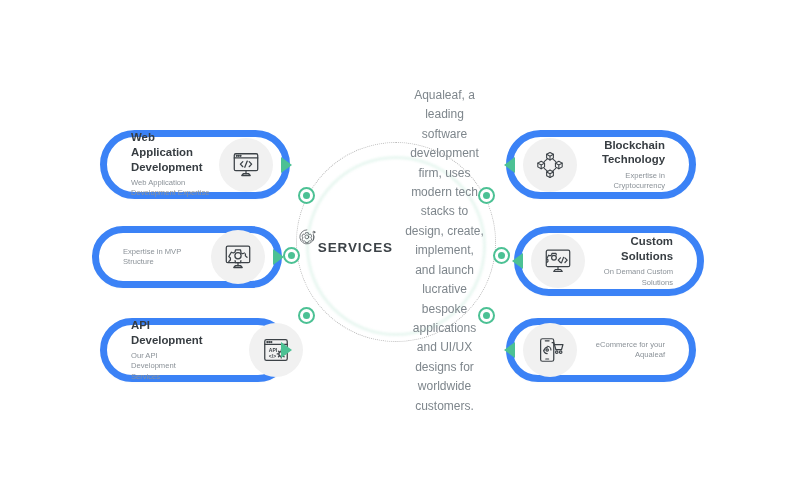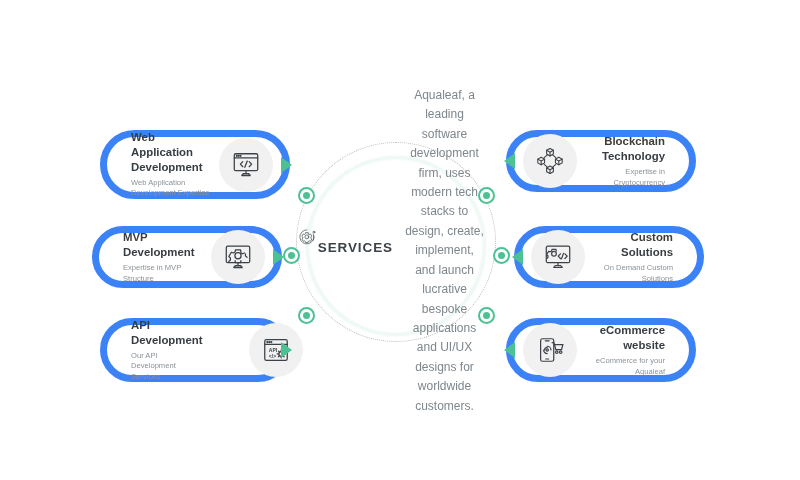--- a/index.html
+++ b/index.html
@@ -211,21 +211,20 @@
         <path d="M17.3 11.8l-2.6 6.6"></path>
         <path d="M16 22v3.3"></path>
         <path d="M11.5 27.2h9l-1.6-1.9h-5.8z"></path>
       </svg>
     </div>
     <span class="arrow to-right"></span>
   </div>
 
   <div class="card left" style="left:92px; top:226px; width:190px; height:62px;">
     <div class="card-text">
-      <p class="card-title">MVP Development</p>
       <p class="card-sub">Expertise in MVP Structure</p>
     </div>
     <div class="icon-badge">
       <svg viewBox="0 0 32 32" fill="none" stroke="#3c4247" stroke-width="1.35" stroke-linecap="round" stroke-linejoin="round">
         <rect x="3.5" y="4.5" width="25" height="17.5" rx="1.6"></rect>
         <path d="M16 22v3.3"></path>
         <path d="M11.5 27.2h9l-1.6-1.9h-5.8z"></path>
         <path d="M19.1 10.6l-.4-2.2h-5.4l-.4 2.2-1.9 1.1-2.1-.8-2.7 4.6 1.7 1.5v2.2l-1.7 1.5"></path>
         <path d="M19.1 19.9l-.4 2.1h-5.4l-.4-2.1"></path>
         <path d="M22.9 11.7l-2.1.8-1.7-1"></path>
@@ -250,21 +249,21 @@
         <circle cx="11" cy="7.5" r="0.55" fill="#3c4247"></circle>
         <text x="8.3" y="18.4" font-family="Liberation Sans, sans-serif" font-size="5.4" font-weight="bold" fill="#3c4247" stroke="none">API</text>
         <text x="8.3" y="24" font-family="Liberation Sans, sans-serif" font-size="5.4" font-weight="bold" fill="#3c4247" stroke="none">&lt;/&gt;</text>
         <circle cx="21.6" cy="20.2" r="2.5"></circle>
         <path d="M21.6 15.9v1.3M21.6 23.2v1.3M17.3 20.2h1.3M24.6 20.2h1.3M18.6 17.2l.9.9M23.7 22.3l.9.9M24.6 17.2l-.9.9M18.6 23.2l.9-.9"></path>
       </svg>
     </div>
     <span class="arrow to-right"></span>
   </div>
 
-  <div class="card right" style="left:506px; top:130px; width:190px; height:62px;">
+  <div class="card right" style="left:506px; top:130px; width:190px; height:69px;">
     <div class="icon-badge">
       <svg viewBox="0 0 32 32" fill="none" stroke="#3c4247" stroke-width="1.15" stroke-linecap="round" stroke-linejoin="round">
         <g>
           <path d="M16 2.6l3.6 2v4l-3.6 2-3.6-2v-4z"></path>
           <path d="M12.4 4.6l3.6 2 3.6-2M16 6.6v4"></path>
         </g>
         <g>
           <path d="M16 21.4l3.6 2v4l-3.6 2-3.6-2v-4z"></path>
           <path d="M12.4 23.4l3.6 2 3.6-2M16 25.4v4"></path>
         </g>
@@ -279,21 +278,21 @@
         <path d="M13.2 9.5l-3.4 3M18.8 9.5l3.4 3M13.2 22.5l-3.4-3M18.8 22.5l3.4-3"></path>
       </svg>
     </div>
     <div class="card-text">
       <p class="card-title">Blockchain Technology</p>
       <p class="card-sub">Expertise in Cryptocurrency</p>
     </div>
     <span class="arrow to-left"></span>
   </div>
 
-  <div class="card right" style="left:514px; top:226px; width:190px; height:62px;">
+  <div class="card right" style="left:514px; top:226px; width:190px; height:70px;">
     <div class="icon-badge">
       <svg viewBox="0 0 32 32" fill="none" stroke="#3c4247" stroke-width="1.3" stroke-linecap="round" stroke-linejoin="round">
         <rect x="3.5" y="4.5" width="25" height="17.5" rx="1.6"></rect>
         <path d="M16 22v3.3"></path>
         <path d="M11.5 27.2h9l-1.6-1.9h-5.8z"></path>
         <path d="M14.2 9.6l-.35-1.8h-4.3l-.35 1.8-1.5.9-1.7-.65-2.1 3.7 1.35 1.2v1.75l-1.35 1.2"></path>
         <circle cx="11.7" cy="12.6" r="2.5"></circle>
         <path d="M18.6 12.6l-2.4 2.5 2.4 2.5"></path>
         <path d="M23.4 12.6l2.4 2.5-2.4 2.5"></path>
         <path d="M21.9 12.1l-2.2 5.9"></path>
@@ -315,19 +314,18 @@
         <circle cx="13" cy="16" r="1.3"></circle>
         <path d="M10.1 16a2.9 2.9 0 0 1 2.9-2.9"></path>
         <path d="M13 19.8a3.8 3.8 0 0 1-3.8-3.8"></path>
         <path d="M17 16a4 4 0 0 0-4-4"></path>
         <path d="M18.3 8.2h1.8l2.1 7.3h6.1l1.5-5.2h-8.5"></path>
         <circle cx="23.2" cy="18.3" r="1.3"></circle>
         <circle cx="27.4" cy="18.3" r="1.3"></circle>
       </svg>
     </div>
     <div class="card-text">
-      <p class="card-title">eCommerce website</p>
       <p class="card-sub">eCommerce for your Aqualeaf</p>
     </div>
     <span class="arrow to-left"></span>
   </div>
 
 </div>
 
 </body></html>

